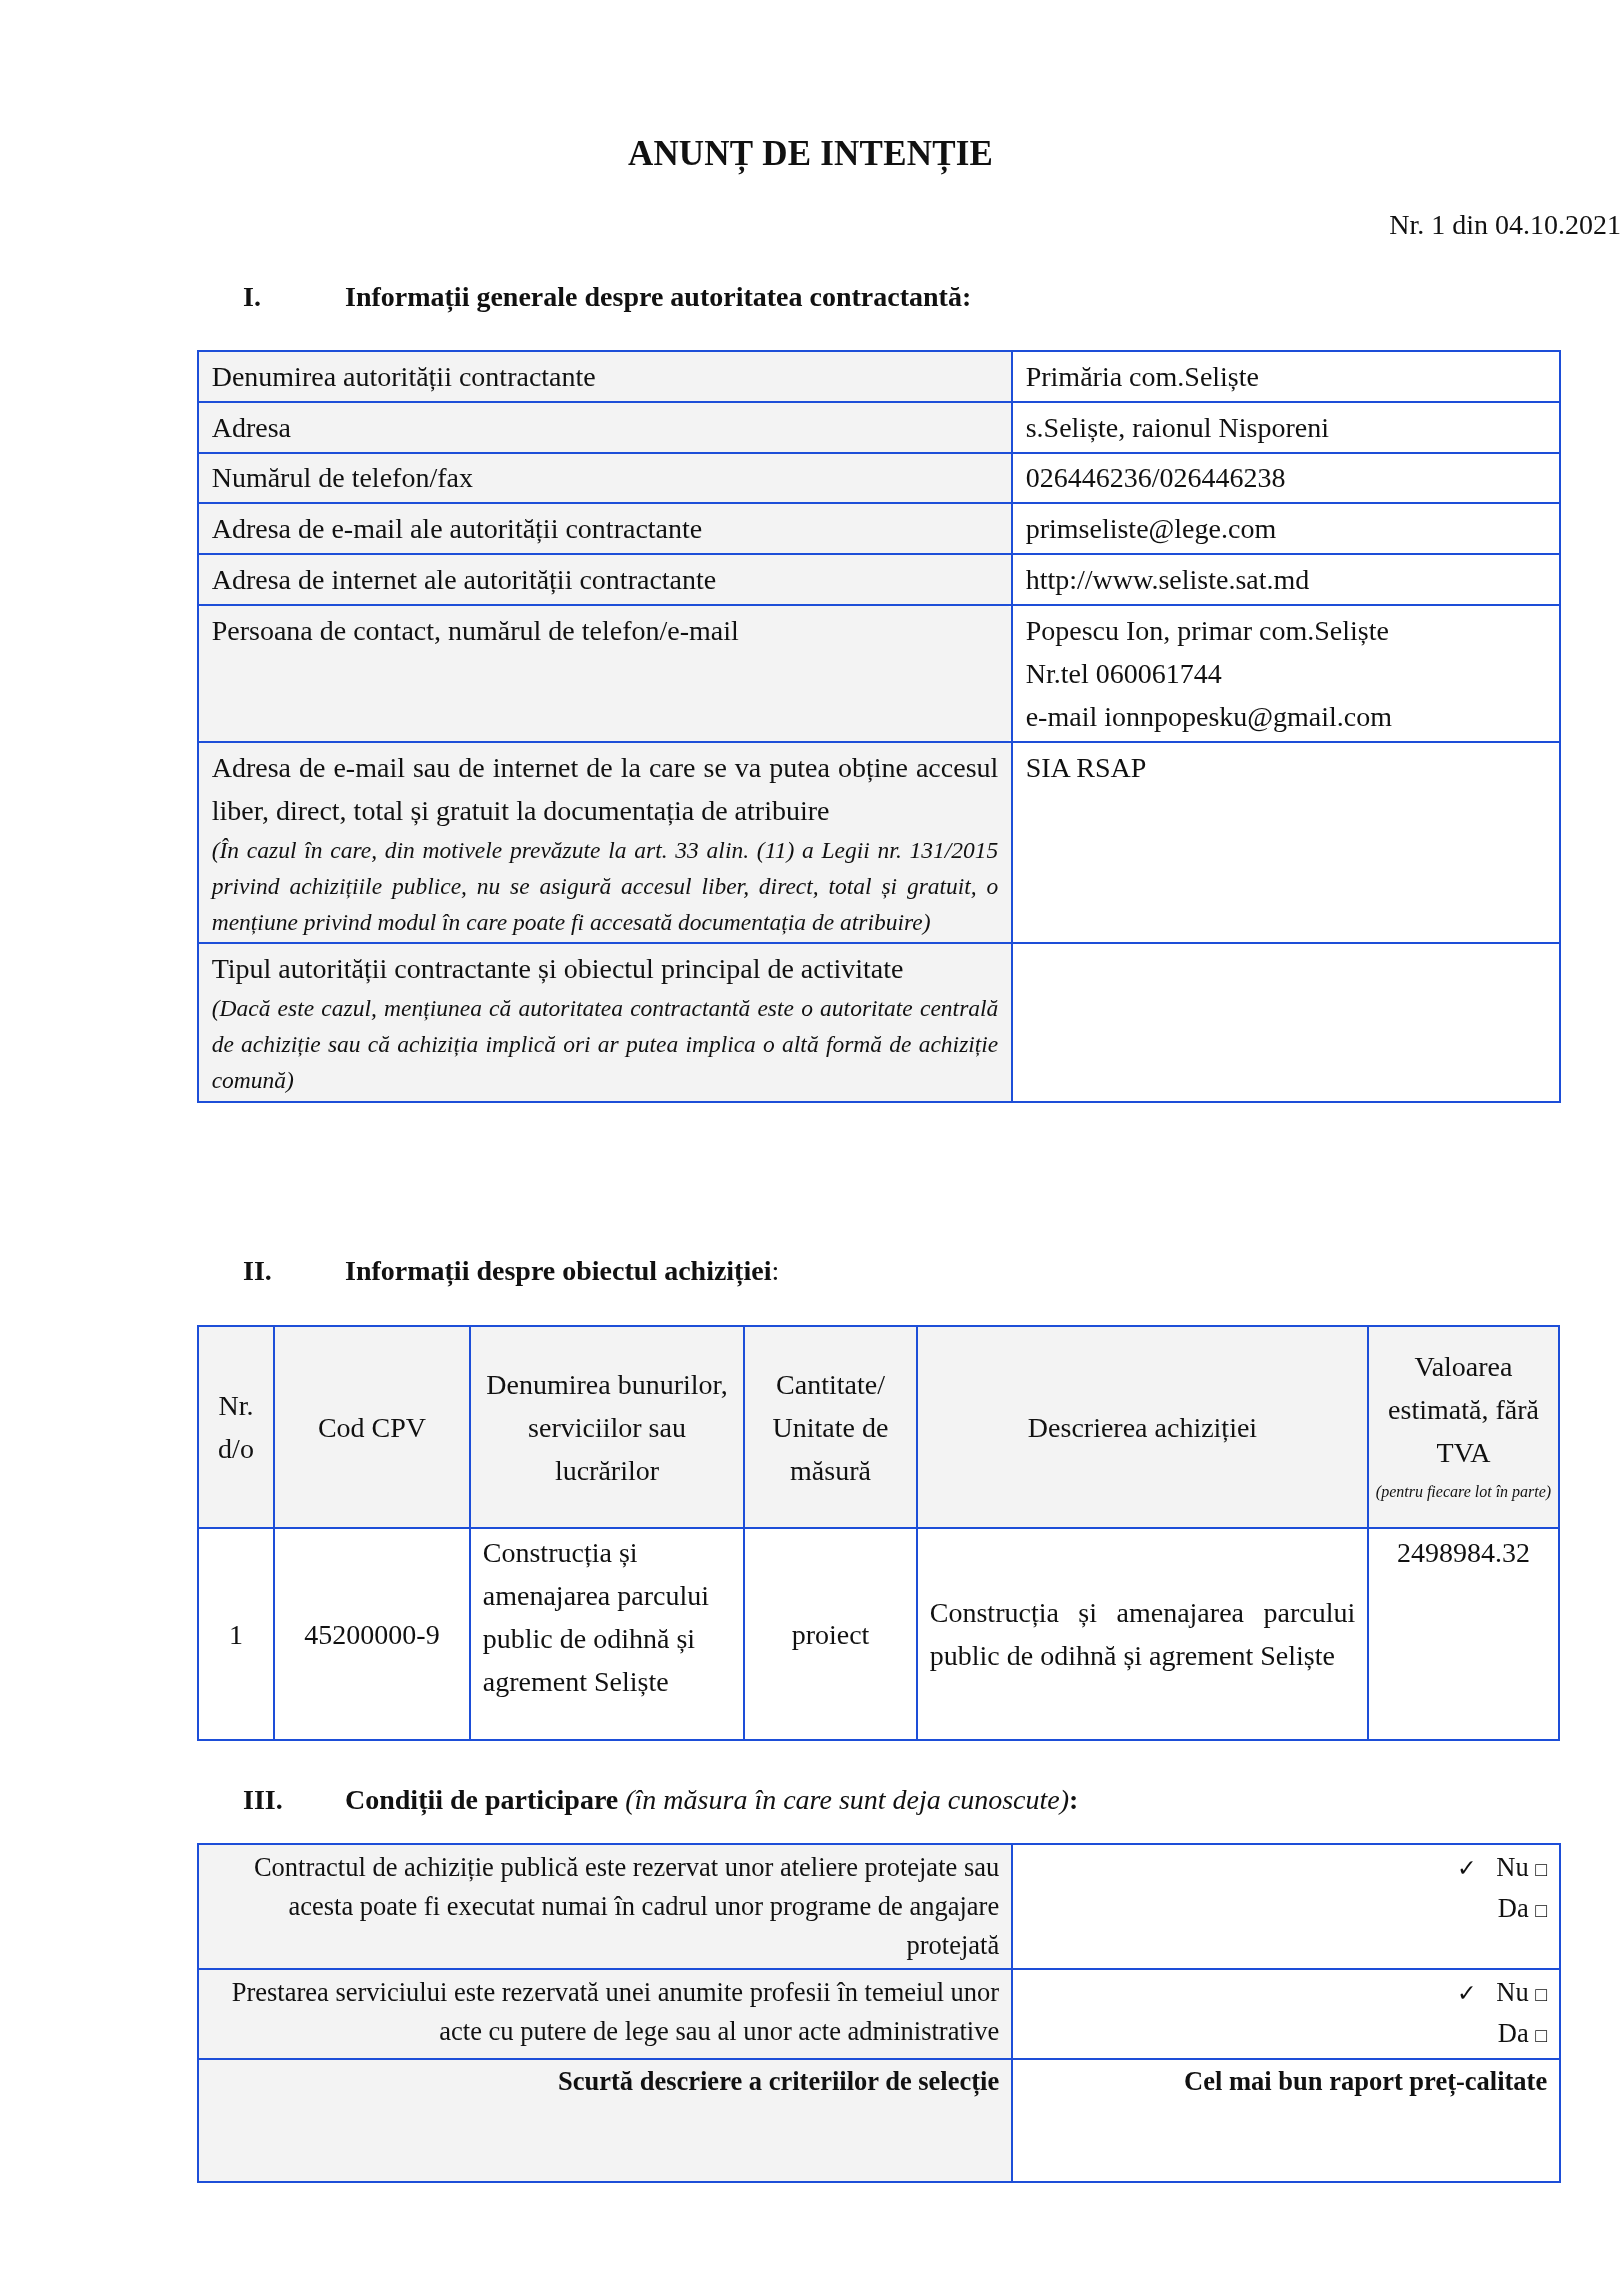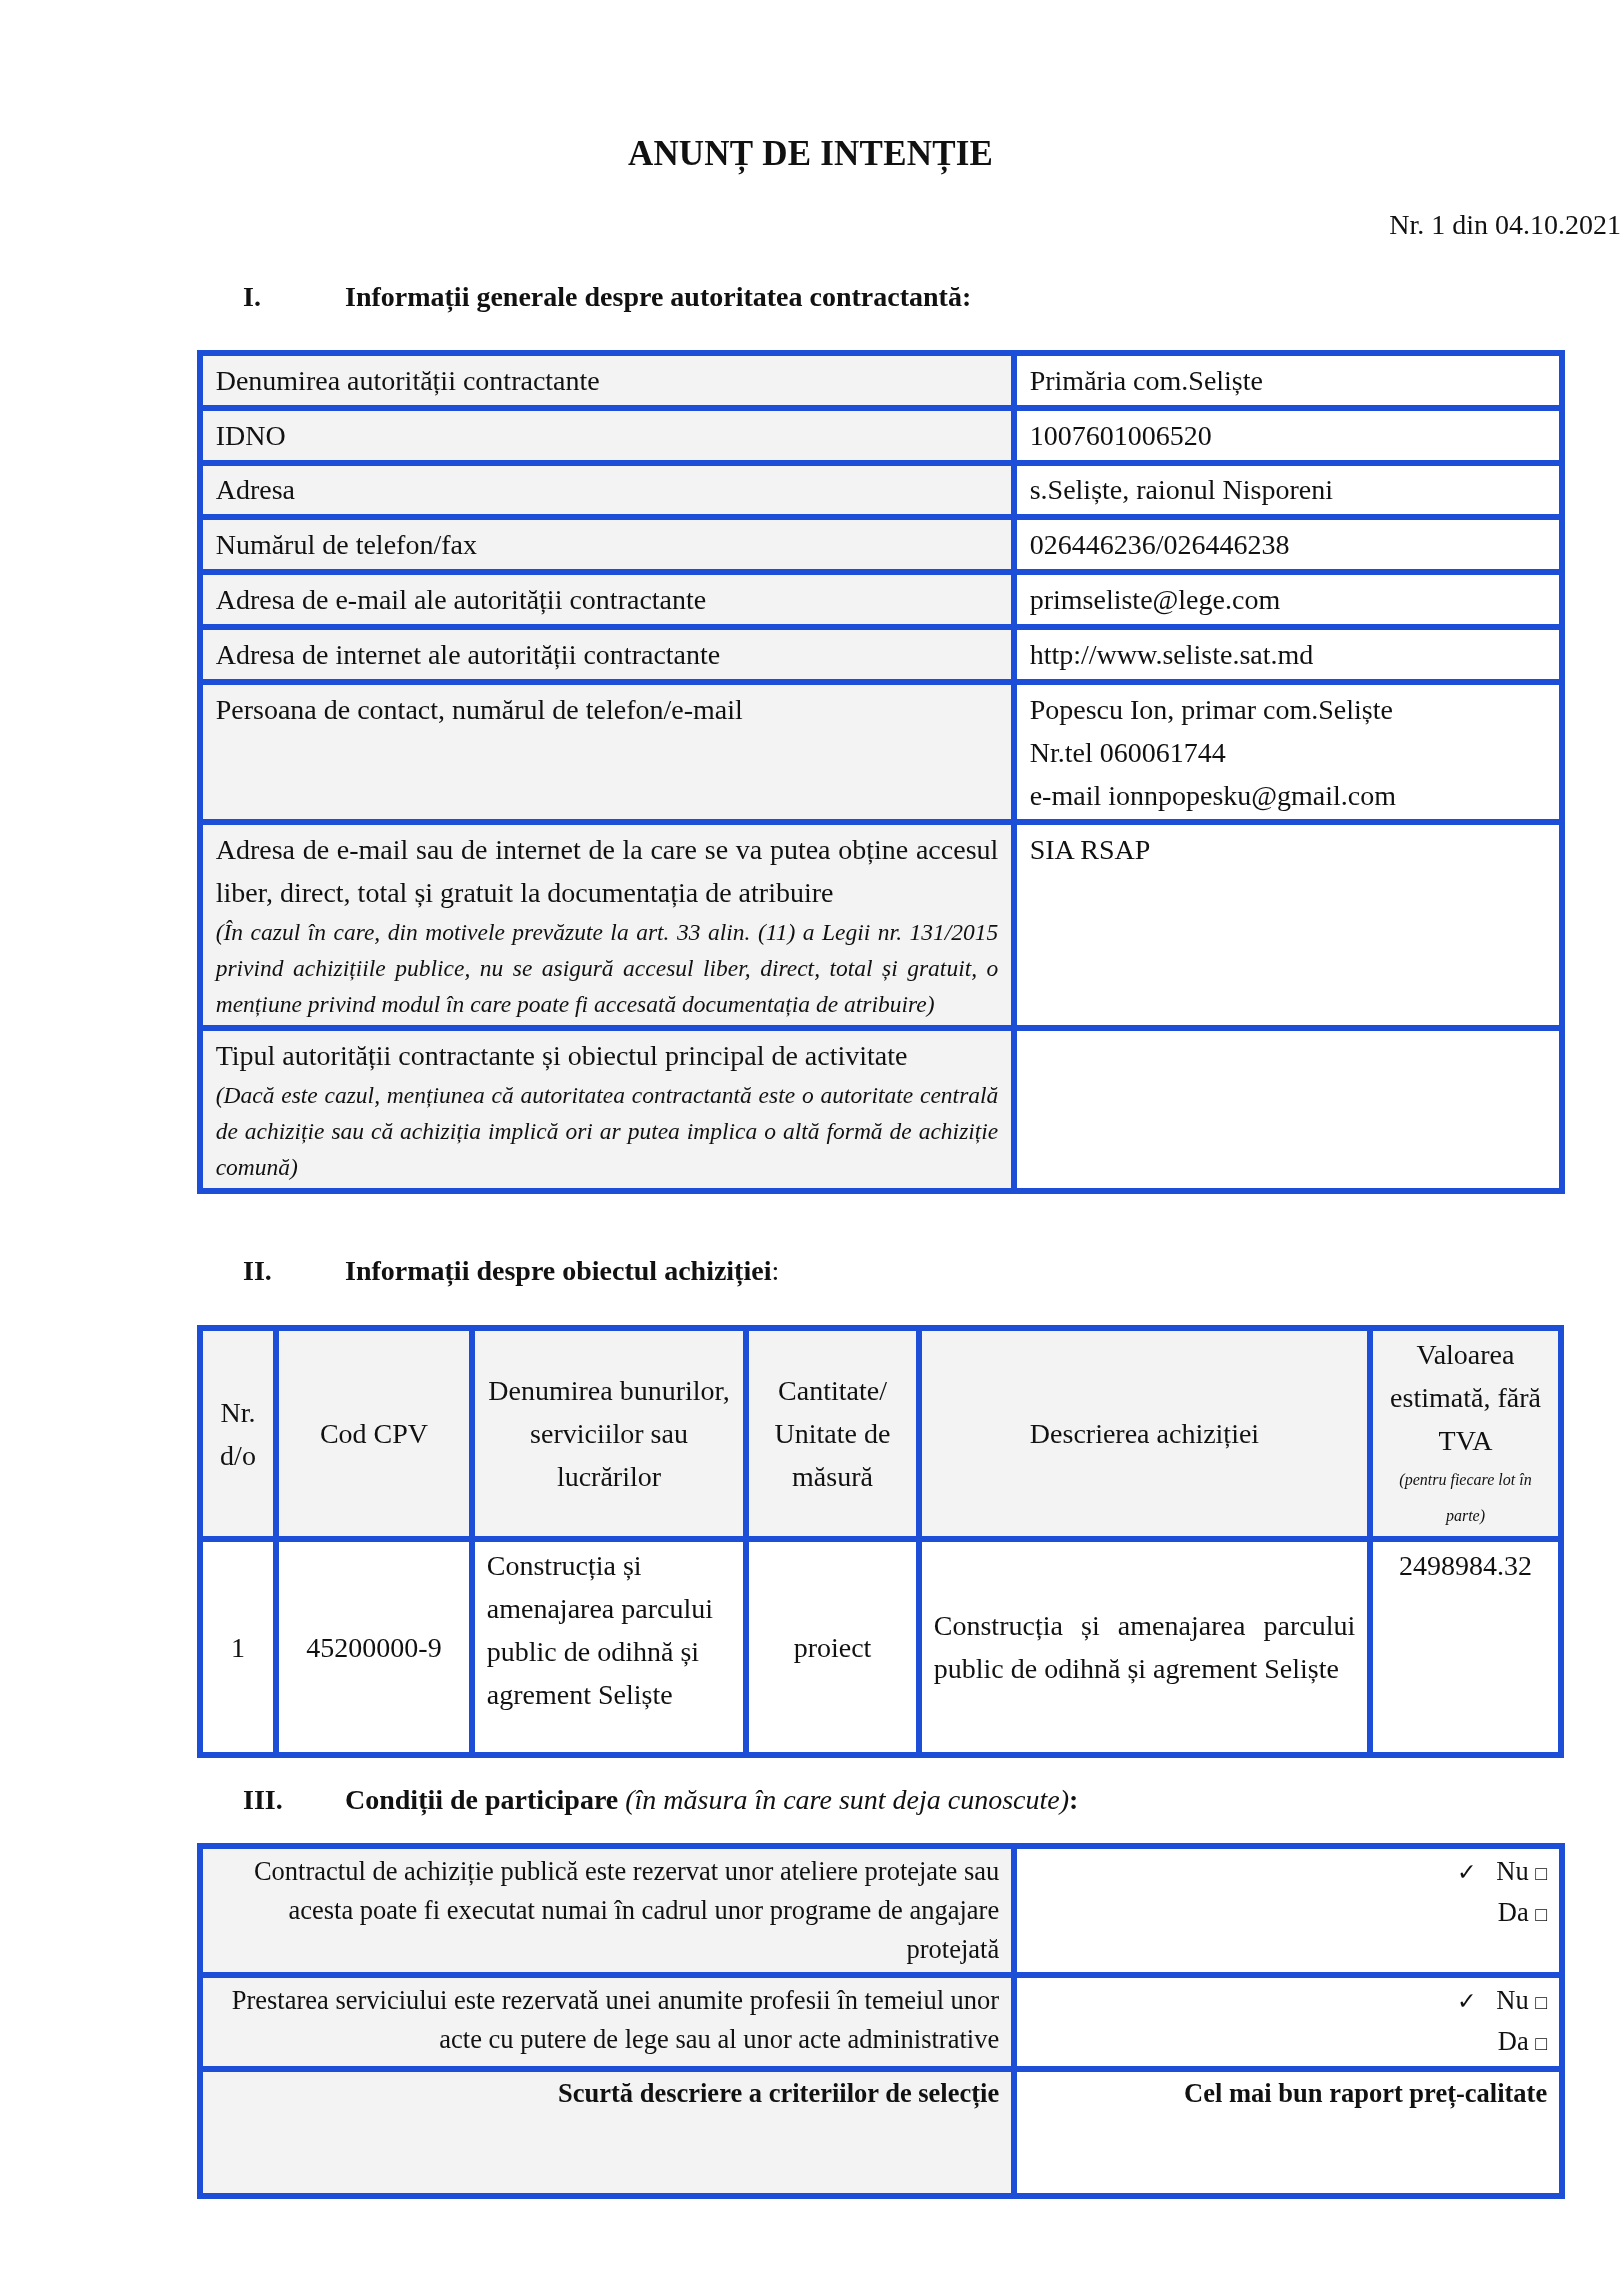--- a/index.html
+++ b/index.html
@@ -19,21 +19,21 @@
     position: absolute; left: 243px; font-size: 28px; font-weight: bold;
   }
   .section-head .num { display: inline-block; width: 102px; }
   .section-head .ital { font-weight: normal; font-style: italic; }
 
   table {
     position: absolute; left: 197px; width: 1361px; border-collapse: collapse;
     table-layout: fixed; font-size: 28px;
   }
   td, th {
-    border: 6px solid #1d4ed8; vertical-align: top; padding: 2.9px 12.7px 2.9px 12.7px;
+    border: 2px solid #1d4ed8; vertical-align: top; padding: 2.9px 12.7px 2.9px 12.7px;
     line-height: 43px; font-weight: normal;
   }
   .gray { background: #f3f3f3; }
   .just { text-align: justify; }
   .note { font-style: italic; font-size: 23.5px; line-height: 36px; display: block; text-align: justify; }
 
   
   #t1 { top: 350px; }
   #t1 col.c1 { width: 814px; }
   #t1 col.c2 { width: 548px; }
@@ -67,24 +67,20 @@
 
 <table id="t1">
   <colgroup>
       <col class="c1">
       <col class="c2">
     </colgroup>
   <tbody>
       <tr>
     <td class="gray">Denumirea autorității contractante</td>
     <td>Primăria com.Seliște</td>
-  </tr>
-  <tr>
-    <td class="gray">IDNO</td>
-    <td>1007601006520</td>
   </tr>
   <tr>
     <td class="gray">Adresa</td>
     <td>s.Seliște, raionul Nisporeni</td>
   </tr>
   <tr>
     <td class="gray">Numărul de telefon/fax</td>
     <td>026446236/026446238</td>
   </tr>
   <tr>

